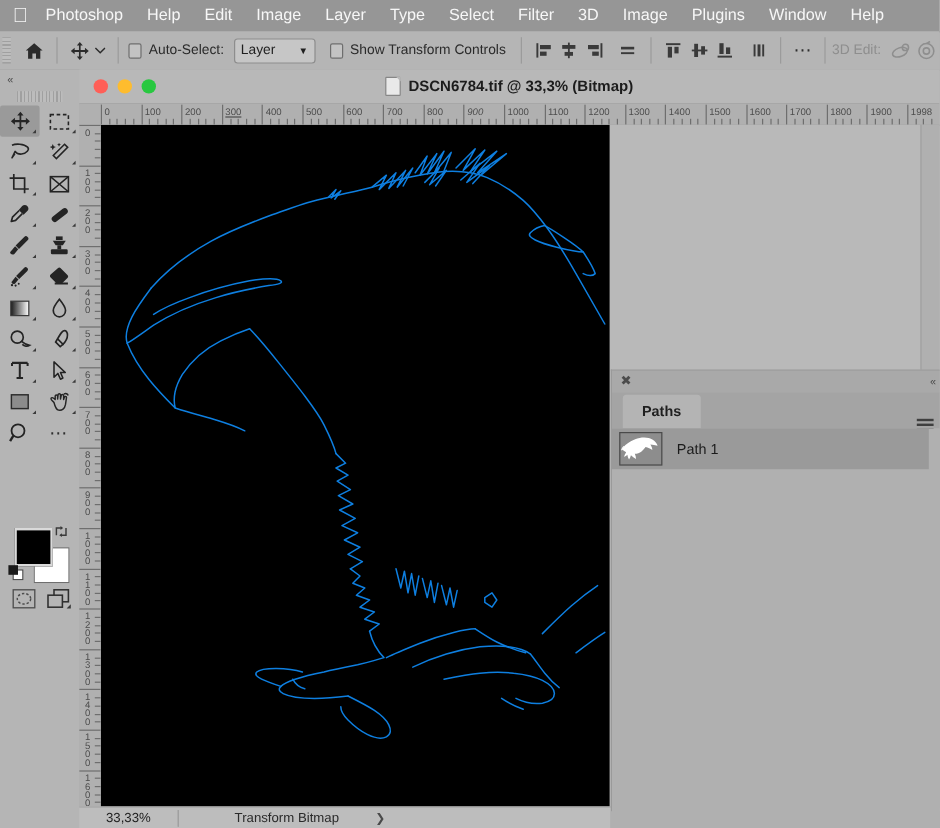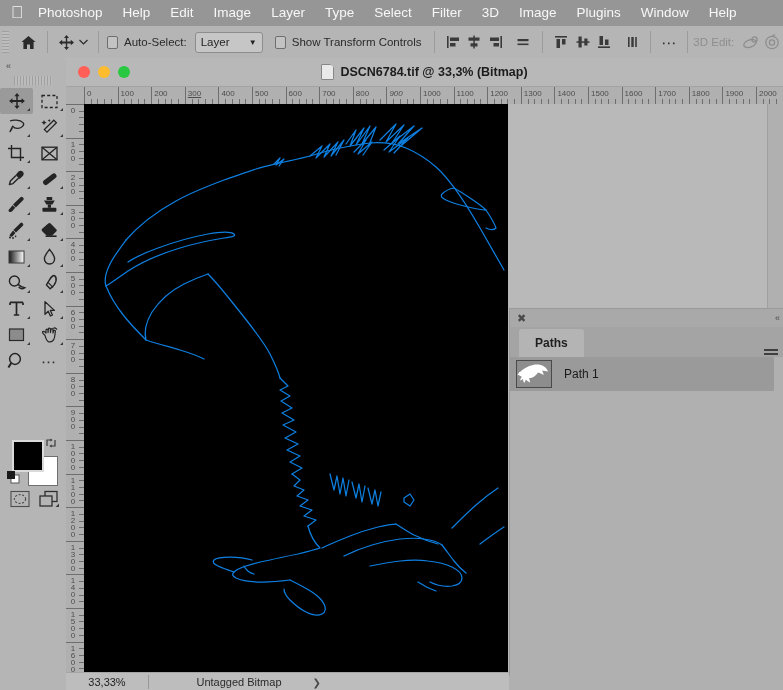--- a/index.html
+++ b/index.html
@@ -672,21 +672,21 @@
       <div class="rtick" style="left: 618.24px; top: 12px; width: 1px; height: 5px;"></div>
       <div class="rtick" style="left: 624.96px; top: 12px; width: 1px; height: 5px;"></div>
       <div class="rtick" style="left: 631.68px; top: 12px; width: 1px; height: 5px;"></div>
       <div class="rtick" style="left: 638.4px; top: 0px; width: 1px; height: 17px;"></div>
       <div class="rlab" style="left: 641.4px; top: 3px;">1900</div>
       <div class="rtick" style="left: 645.12px; top: 12px; width: 1px; height: 5px;"></div>
       <div class="rtick" style="left: 651.84px; top: 12px; width: 1px; height: 5px;"></div>
       <div class="rtick" style="left: 658.56px; top: 12px; width: 1px; height: 5px;"></div>
       <div class="rtick" style="left: 665.28px; top: 12px; width: 1px; height: 5px;"></div>
       <div class="rtick" style="left: 672px; top: 0px; width: 1px; height: 17px;"></div>
-      <div class="rlab" style="left: 675px; top: 3px;">2000</div>
+      <div class="rlab" style="left: 675px; top: 3px;">1998</div>
       <div class="rtick" style="left: 678.72px; top: 12px; width: 1px; height: 5px;"></div>
       <div class="rtick" style="left: 685.44px; top: 12px; width: 1px; height: 5px;"></div>
       <div class="rtick" style="left: 692.16px; top: 12px; width: 1px; height: 5px;"></div>
       <div class="rtick" style="left: 698.88px; top: 12px; width: 1px; height: 5px;"></div>
     </div>
   <div id="vruler" class="abs">
       <div class="rtick" style="top: 0px; left: 0px; height: 1px; width: 18px;"></div>
       <div class="vlab" style="left: 3px; top: 3px;">
         <div>0</div>
       </div>
@@ -944,21 +944,21 @@
   </div>
 
   <div id="vscroll" class="abs">
     <div id="vthumb" class="abs"></div>
   </div>
 
   <div id="statusbar" class="abs">
     <div id="zoomval">33,33%</div>
     <div id="statusdiv"></div>
     <div id="statusinfo">
-      <span>Untagged Bitmap</span>
+      <span>Transform Bitmap</span>
       <span id="statuschev">❯</span>
     </div>
     <div id="hscrolltrack">
       <div id="hthumb"></div>
     </div>
   </div>
 </div>
 
 <div id="pathspanel" class="abs">
   <div id="pp-top" class="abs">

